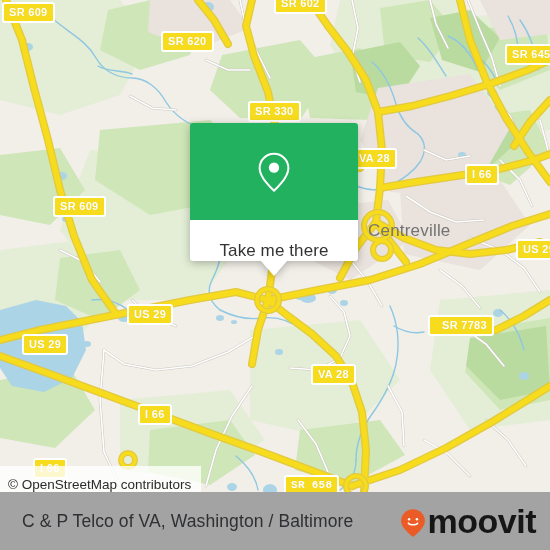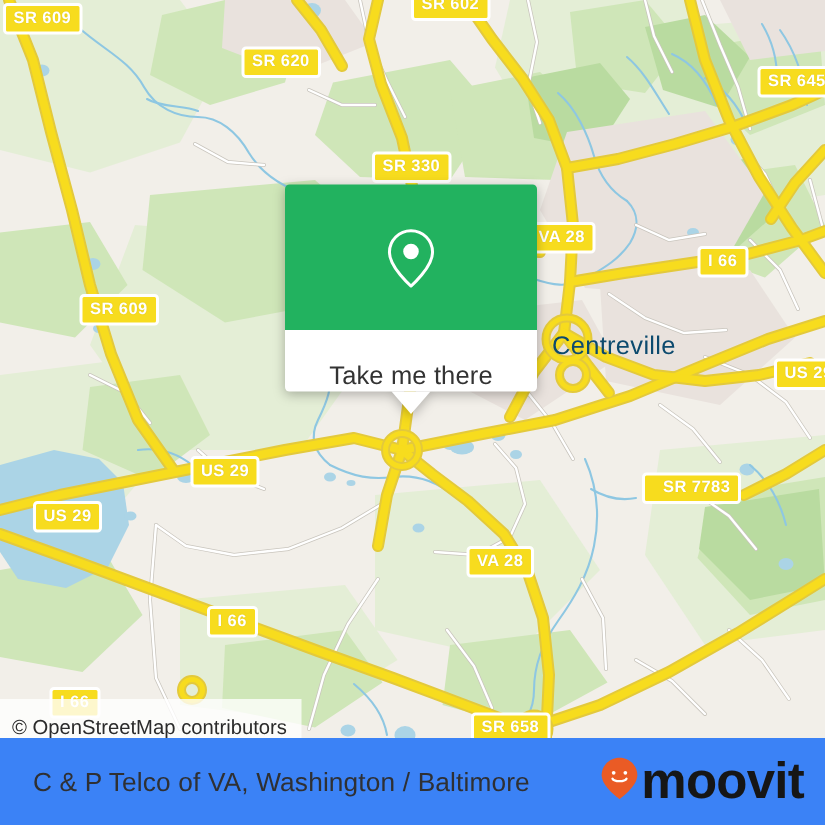--- a/index.html
+++ b/index.html
@@ -29,21 +29,21 @@
     font-weight:bold;
     letter-spacing:0.3px;
     line-height:14px;
     padding:1px 5px 2px 5px;
     white-space:nowrap;
     text-shadow:0 0 1px rgba(0,0,0,.12);
     font-family:"Liberation Sans", sans-serif;
   }
   .place-label {
     position:absolute;
-    color:#0c4a6e;
+    color:#737373;
     font-size:17px;
     letter-spacing:.2px;
     white-space:nowrap;
     font-family:"Liberation Sans", sans-serif;
   }
 
   
   .attribution {
     position:absolute;
     left:0; bottom:0;
@@ -92,33 +92,33 @@
     width:0; height:0;
     border-left:13px solid transparent;
     border-right:13px solid transparent;
     border-top:15px solid #ffffff;
   }
 
   
   .footer {
     position:absolute; left:0; top:492px;
     width:550px; height:58px;
-    background:#3b82f6;
+    background:#a3a3a3;
     display:flex; align-items:center;
     padding:0 14px 0 22px;
   }
   .footer-caption {
     flex:1;
     color:#2f3033;
     font-size:17.5px;
     letter-spacing:.1px;
     white-space:nowrap;
     font-family:"Liberation Sans", sans-serif;
   }
-  .brand { display:flex; align-items:flex-start; gap:1px; }
+  .brand { display:flex; align-items:flex-end; gap:1px; }
   .brand-mark { width:28px; height:30px; display:block; }
   .brand-word {
     color:#161616;
     font-size:34px;
     font-weight:bold;
     letter-spacing:-0.5px;
     line-height:34px;
     font-family:"Liberation Sans", sans-serif;
   }
 </style>
@@ -358,21 +358,21 @@
     <div class="shield" style="left:465px; top:164px;">I 66</div>
     <div class="shield" style="left:352px; top:148px;">VA 28</div>
     <div class="shield" style="left:53px;  top:196px;">SR 609</div>
     <div class="shield" style="left:516px; top:239px;">US 29</div>
     <div class="shield" style="left:127px; top:304px;">US 29</div>
     <div class="shield" style="left:22px;  top:334px;">US 29</div>
     <div class="shield" style="left:428px; top:315px;padding-left:12px;">SR 7783</div>
     <div class="shield" style="left:311px; top:364px;">VA 28</div>
     <div class="shield" style="left:138px; top:404px;">I 66</div>
     <div class="shield" style="left:33px;  top:458px;">I 66</div>
-    <div class="shield" style="left:314px; top:475px;">SR 658</div>
+    <div class="shield" style="left:284px; top:475px;font-family:Liberation Mono, monospace;">SR 658</div>
 
     <div class="popup">
       <div class="popup-top">
         <svg class="pin-svg" viewBox="0 0 48 48">
           <path d="M24 5 C15.7 5 9 11.7 9 20 C9 30.5 24 43.5 24 43.5 C24 43.5 39 30.5 39 20 C39 11.7 32.3 5 24 5 Z" fill="none" stroke="#ffffff" stroke-width="2.1" stroke-linejoin="round"></path>
           <circle cx="24" cy="19.5" r="5.4" fill="#ffffff"></circle>
         </svg>
       </div>
       <div class="popup-bottom">
         <span class="popup-cta">Take me there</span>

